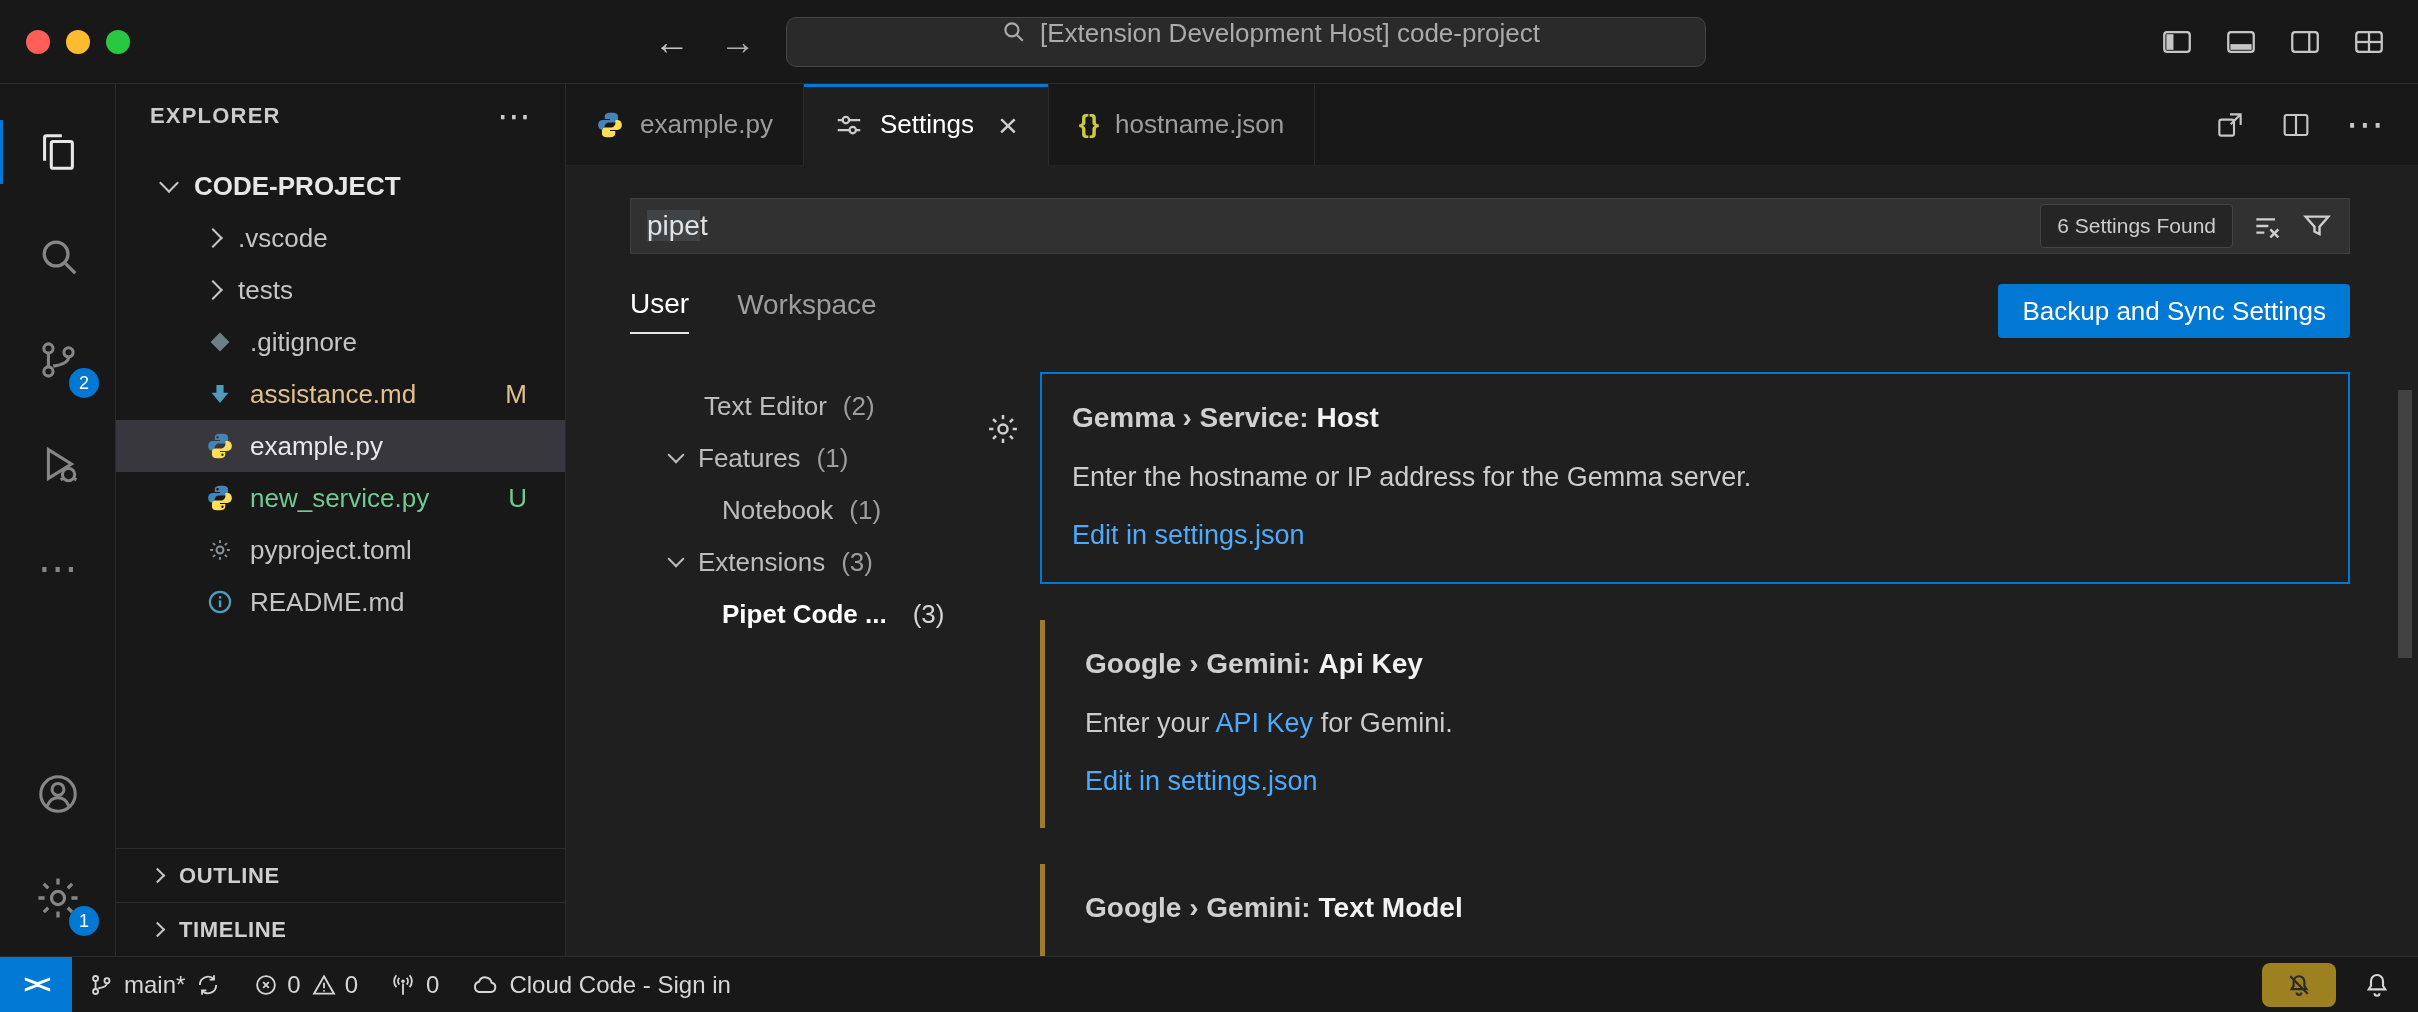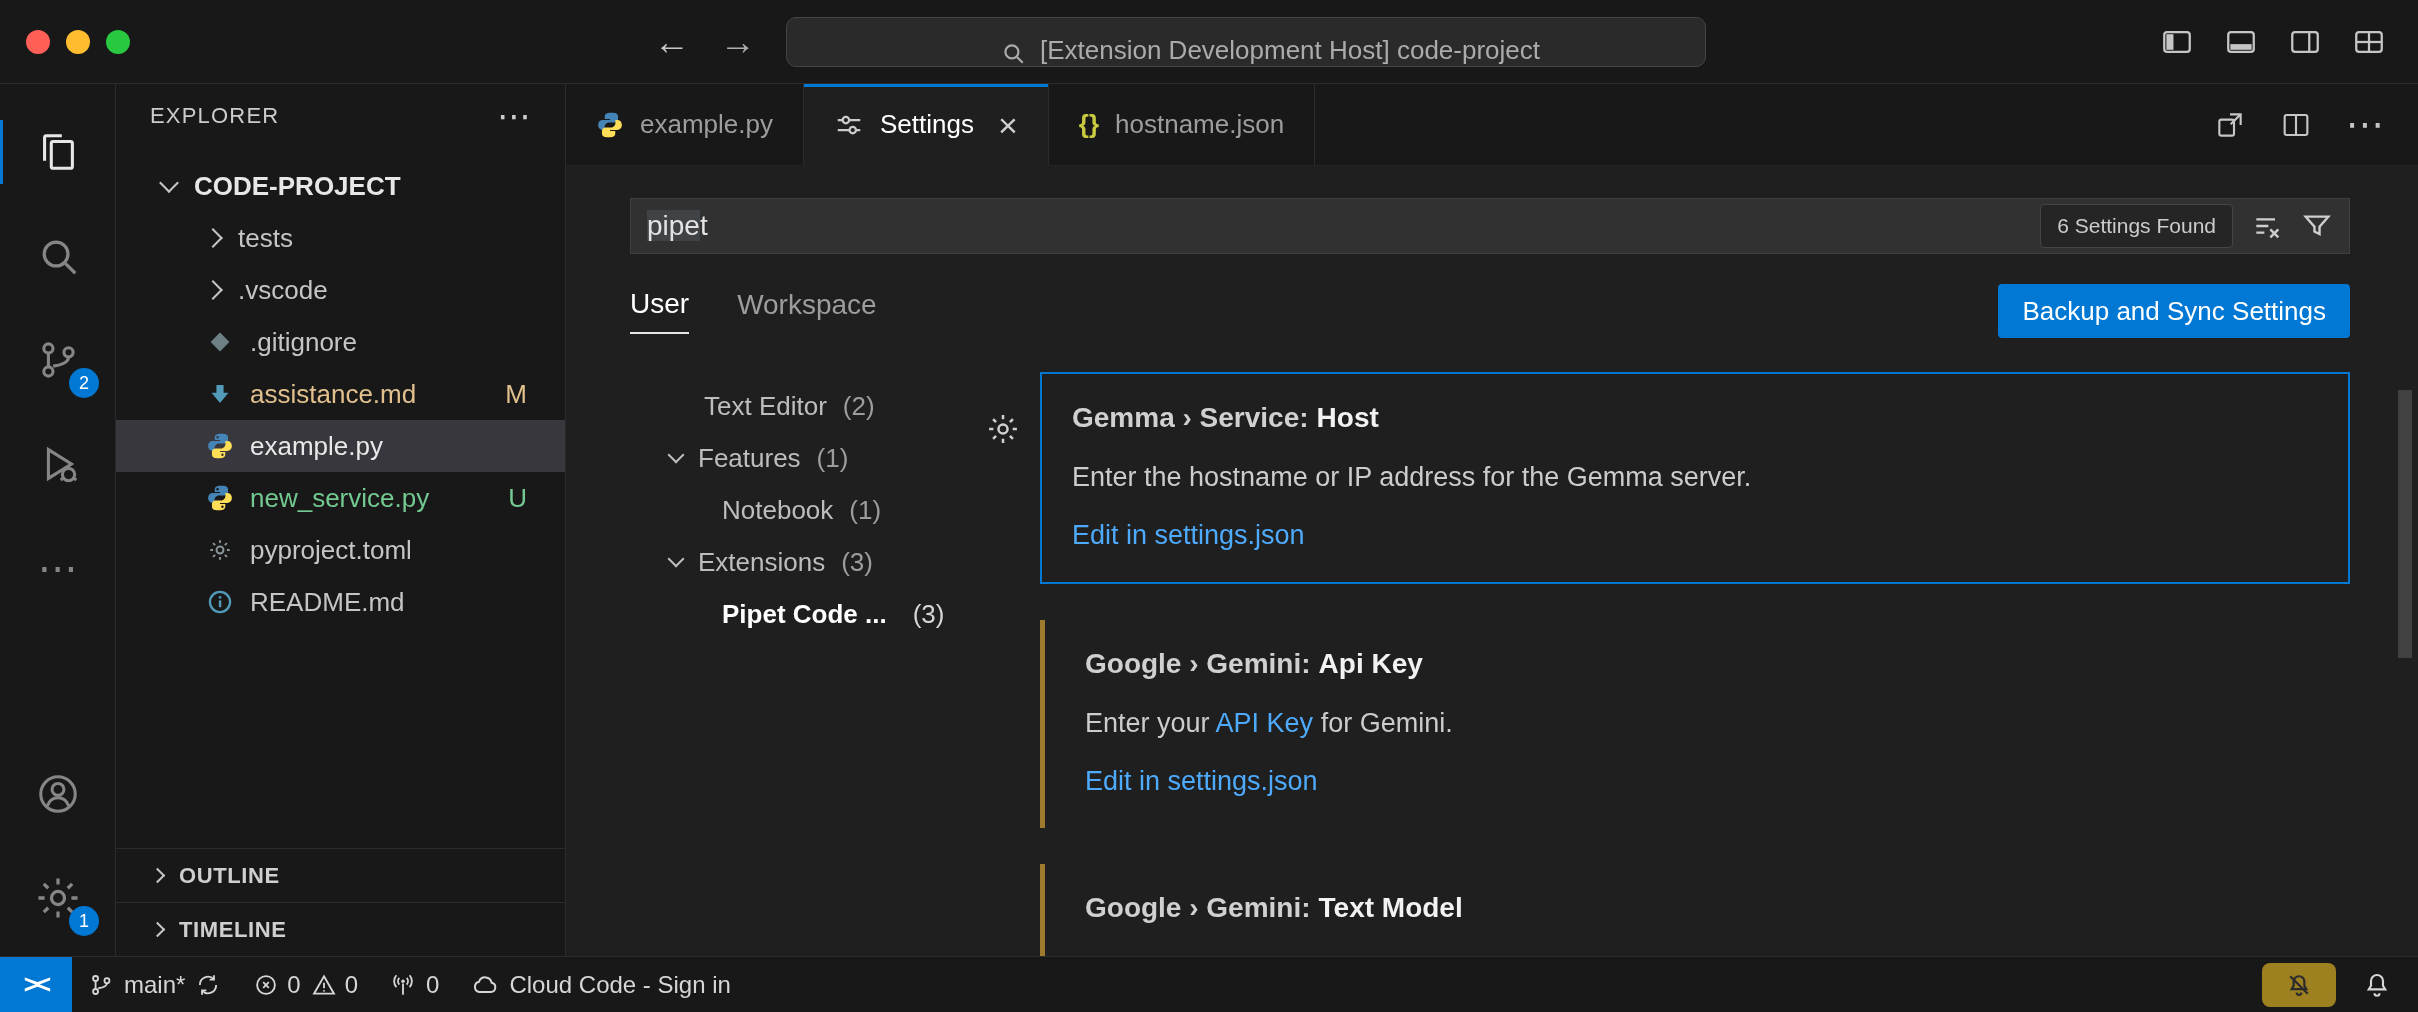--- a/index.html
+++ b/index.html
@@ -31,39 +31,39 @@
   
   .titlebar{height:84px;background:var(--bg-dark);border-bottom:1px solid var(--border);display:flex;align-items:center;position:relative;flex:0 0 auto;}
   .lights{display:flex;gap:16px;padding-left:26px;width:200px;flex:0 0 auto;}
   .light{width:24px;height:24px;border-radius:50%;}
   .light.red{background:#ff5f57;}
   .light.yellow{background:#febc2e;}
   .light.green{background:#28c840;}
   .tb-center{display:flex;align-items:center;gap:30px;margin:0 auto;}
   .nav-arrow{font-size:36px;color:#c6c6c6;line-height:1;}
   .nav-arrow.fwd{color:#aeaeae;}
-  .command-center{width:920px;height:50px;background:#2a2a2a;border:1px solid #454545;border-radius:10px;display:flex;align-items:flex-end;justify-content:center;gap:14px;color:#ababab;font-size:26px;padding-left:48px;}
+  .command-center{width:920px;height:50px;background:#2a2a2a;border:1px solid #454545;border-radius:10px;display:flex;align-items:flex-start;justify-content:center;gap:14px;color:#ababab;font-size:26px;padding-left:48px;}
   .tb-right{display:flex;align-items:center;gap:30px;padding-right:32px;flex:0 0 auto;color:#c6c6c6;}
 
   
   .main{flex:1;display:flex;min-height:0;}
 
   
   .activitybar{width:116px;background:var(--bg-dark);border-right:1px solid var(--border);display:flex;flex-direction:column;align-items:stretch;padding-top:16px;flex:0 0 auto;}
   .ab-item{height:104px;display:flex;align-items:center;justify-content:center;position:relative;color:#868686;}
   .ab-item.active{color:#e7e7e7;}
   .ab-item.active::before{content:"";position:absolute;left:0;top:20px;bottom:20px;width:3px;background:var(--accent);}
   .ab-badge{position:absolute;right:16px;bottom:14px;min-width:30px;height:30px;border-radius:15px;background:var(--accent);color:#fff;font-size:18px;display:flex;align-items:center;justify-content:center;padding:0 6px;}
   .ab-bottom{margin-top:auto;padding-bottom:6px;}
   .ab-more{font-size:40px;color:#868686;line-height:0.5;}
 
   
   .sidebar{width:450px;background:var(--bg-dark);border-right:1px solid var(--border);display:flex;flex-direction:column;flex:0 0 auto;min-height:0;}
   .sb-header{height:64px;display:flex;align-items:center;padding:0 34px;flex:0 0 auto;}
-  .sb-title{font-size:22px;letter-spacing:1.2px;color:#cccccc;}
+  .sb-title{font-size:22px;letter-spacing:1.2px;color:#cccccc;font-weight:bold;}
   .sb-more{margin-left:auto;font-size:34px;color:#cccccc;}
   .tree{flex:0 0 auto;margin-top:12px;}
   .row{height:52px;display:flex;align-items:center;font-size:26px;color:#c5c5c5;position:relative;}
   .row .label{white-space:nowrap;}
   .row.selected{background:#37373d;color:#e9e9e9;}
   .chev{width:14px;height:14px;border-right:2.4px solid #c5c5c5;border-bottom:2.4px solid #c5c5c5;display:inline-block;flex:0 0 auto;}
   .chev.down{transform:rotate(45deg);margin-top:-6px;}
   .chev.right{transform:rotate(-45deg);}
   .row.root{padding-left:46px;gap:18px;font-weight:700;color:#e7e7e7;}
   .row.lvl1{padding-left:90px;gap:18px;}
@@ -232,25 +232,25 @@
         <span class="sb-title">EXPLORER</span>
         <span class="sb-more">⋯</span>
       </div>
       <div class="tree">
         <div class="row root">
           <span class="chev down"></span>
           <span class="label">CODE-PROJECT</span>
         </div>
         <div class="row lvl1">
           <span class="chev right"></span>
-          <span class="label">tests</span>
+          <span class="label">.vscode</span>
         </div>
         <div class="row lvl1">
           <span class="chev right"></span>
-          <span class="label">.vscode</span>
+          <span class="label">tests</span>
         </div>
         <div class="row file">
           <span class="ficon">
               <svg width="26" height="26" viewBox="0 0 16 16">
                 <path fill="#6d8086" d="M8 2.2l5.8 5.8L8 13.8 2.2 8z"></path>
               </svg>
             </span>
           <span class="label">.gitignore</span>
         </div>
         <div class="row file">

